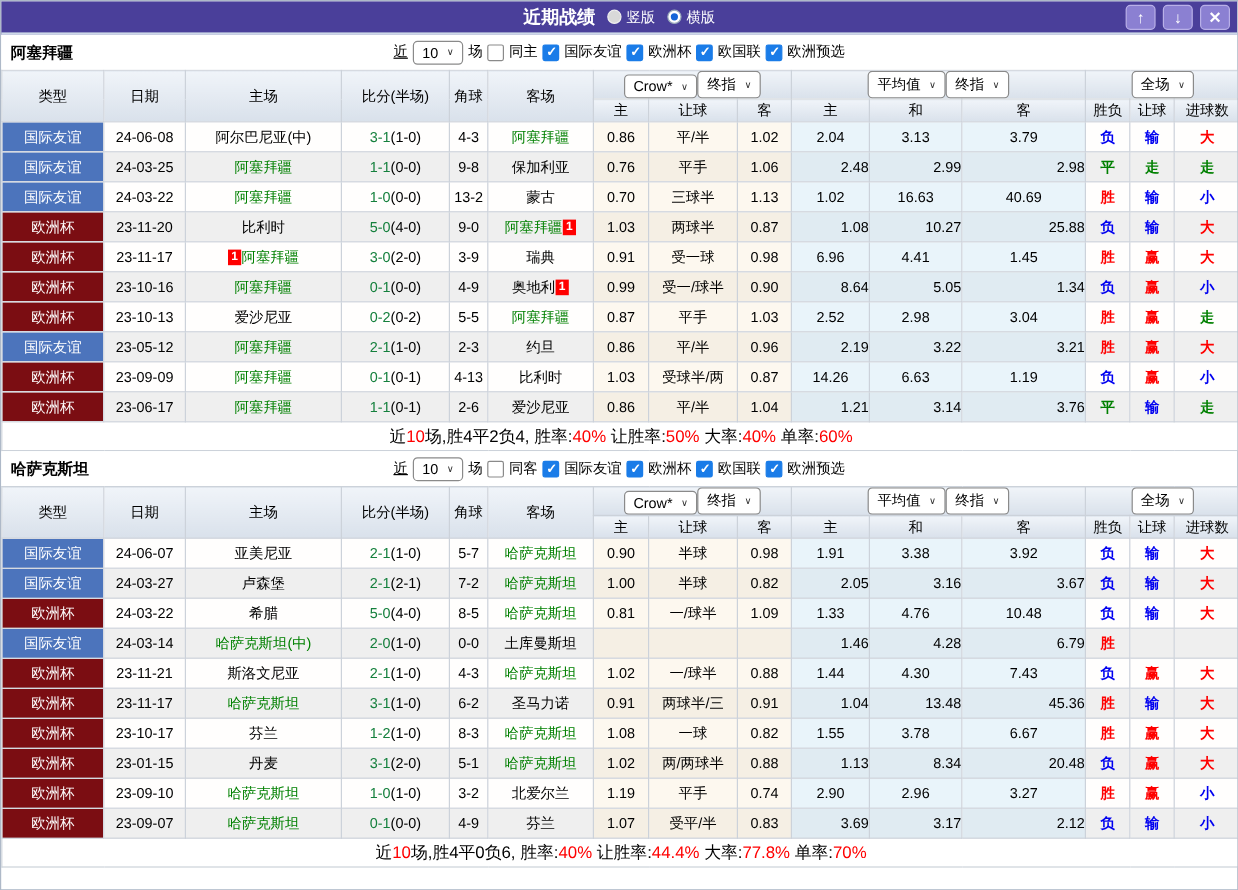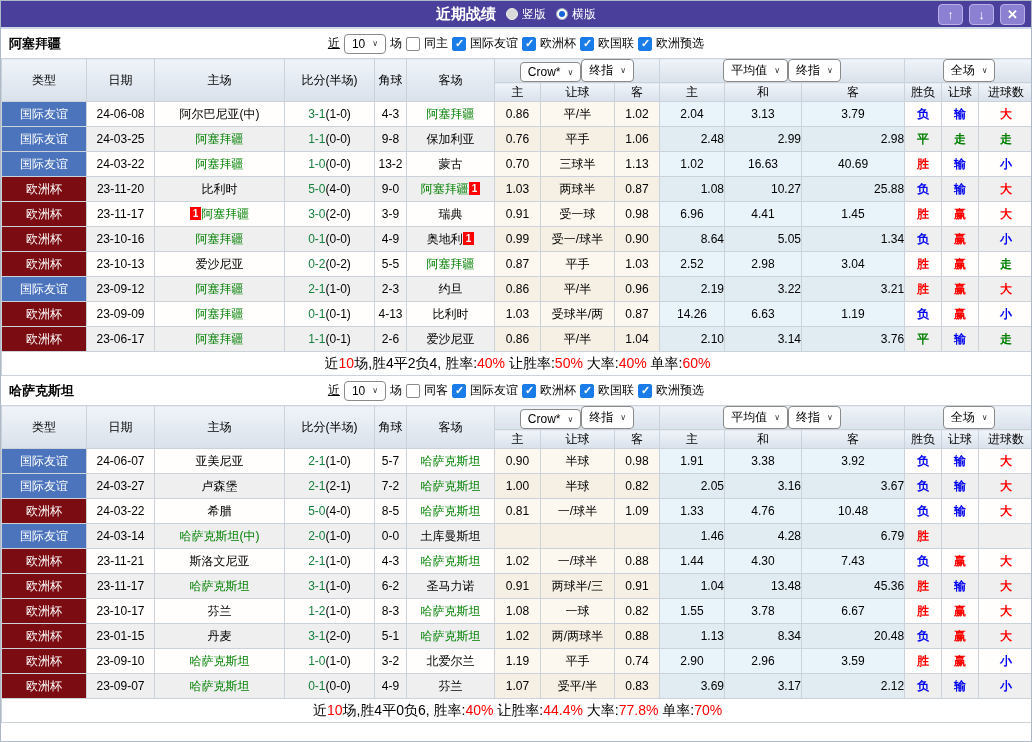--- a/index.html
+++ b/index.html
@@ -292,21 +292,21 @@
               <td class="c-crow">1.03</td>
               <td class="c-avg">2.52</td>
               <td class="c-avg">2.98</td>
               <td class="c-avg">3.04</td>
               <td class="c-res rc-red">胜</td>
               <td class="c-res rc-red">赢</td>
               <td class="c-res rc-green">走</td>
             </tr>
             <tr class="even">
               <td class="c-type f">国际友谊</td>
-              <td>23-09-12</td>
+              <td>23-05-12</td>
               <td><span class="t-green">阿塞拜疆</span></td>
               <td><span class="t-red">2-1</span><span>(1-0)</span></td>
               <td>2-3</td>
               <td><span>约旦</span></td>
               <td class="c-crow">0.86</td>
               <td class="c-crow">平/半</td>
               <td class="c-crow">0.96</td>
               <td class="c-avg">2.19</td>
               <td class="c-avg">3.22</td>
               <td class="c-avg">3.21</td>
@@ -334,21 +334,21 @@
             <tr class="even">
               <td class="c-type e">欧洲杯</td>
               <td>23-06-17</td>
               <td><span class="t-green">阿塞拜疆</span></td>
               <td><span class="t-red">1-1</span><span>(0-1)</span></td>
               <td>2-6</td>
               <td><span>爱沙尼亚</span></td>
               <td class="c-crow">0.86</td>
               <td class="c-crow">平/半</td>
               <td class="c-crow">1.04</td>
-              <td class="c-avg">2.10</td>
+              <td class="c-avg">1.21</td>
               <td class="c-avg">3.14</td>
               <td class="c-avg">3.76</td>
               <td class="c-res rc-green">平</td>
               <td class="c-res rc-blue">输</td>
               <td class="c-res rc-green">走</td>
             </tr>
           </tbody>
           <tfoot>
             <tr>
               <td colspan="15"><span class="sum-k">近</span><span class="sum-r">10</span><span class="sum-k">场,胜4平2负4, 胜率:</span><span class="sum-r">40%</span><span class="sum-k"> 让胜率:</span><span class="sum-r">50%</span><span class="sum-k"> 大率:</span><span class="sum-r">40%</span><span class="sum-k"> 单率:</span><span class="sum-r">60%</span></td>
@@ -591,21 +591,21 @@
               <td>23-09-10</td>
               <td><span class="t-green">哈萨克斯坦</span></td>
               <td><span class="t-red">1-0</span><span>(1-0)</span></td>
               <td>3-2</td>
               <td><span>北爱尔兰</span></td>
               <td class="c-crow">1.19</td>
               <td class="c-crow">平手</td>
               <td class="c-crow">0.74</td>
               <td class="c-avg">2.90</td>
               <td class="c-avg">2.96</td>
-              <td class="c-avg">3.59</td>
+              <td class="c-avg">3.27</td>
               <td class="c-res rc-red">胜</td>
               <td class="c-res rc-red">赢</td>
               <td class="c-res rc-blue">小</td>
             </tr>
             <tr class="even">
               <td class="c-type e">欧洲杯</td>
               <td>23-09-07</td>
               <td><span class="t-green">哈萨克斯坦</span></td>
               <td><span class="t-red">0-1</span><span>(0-0)</span></td>
               <td>4-9</td>

